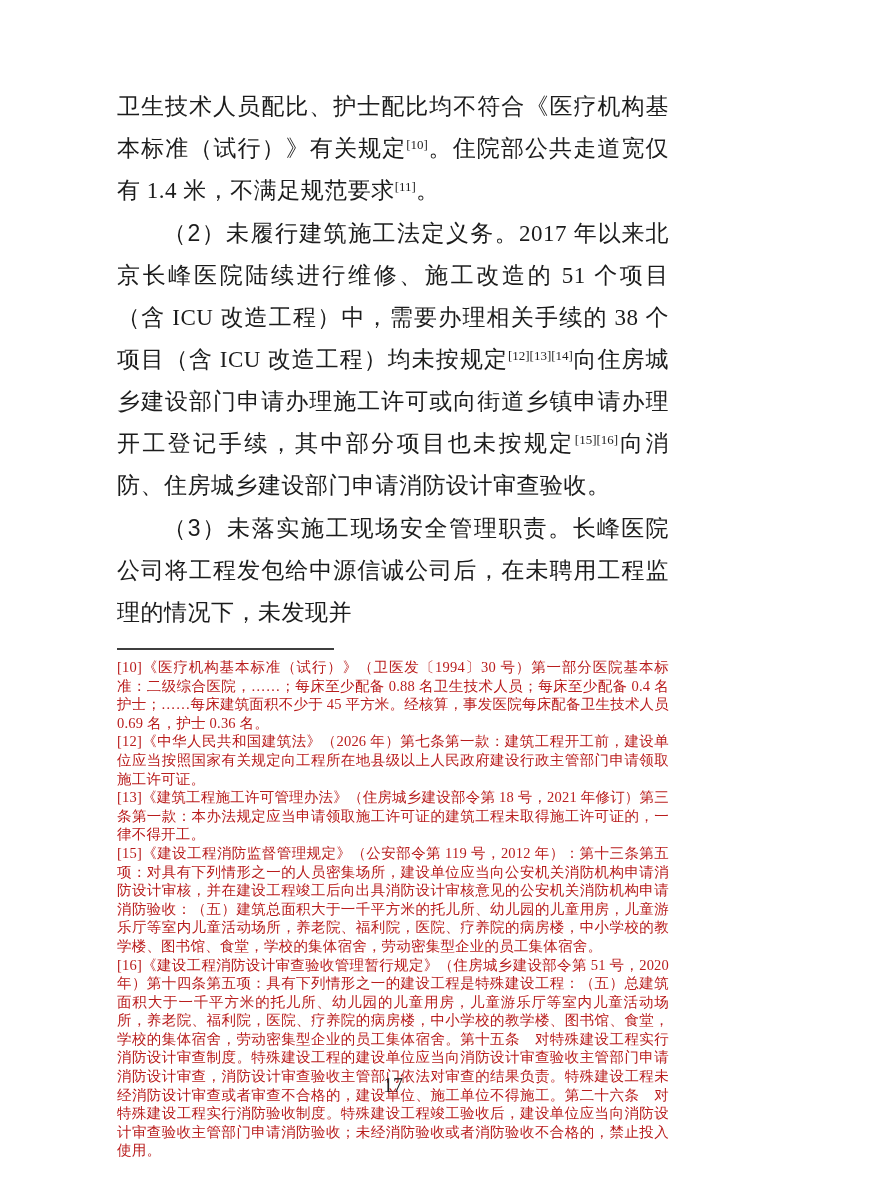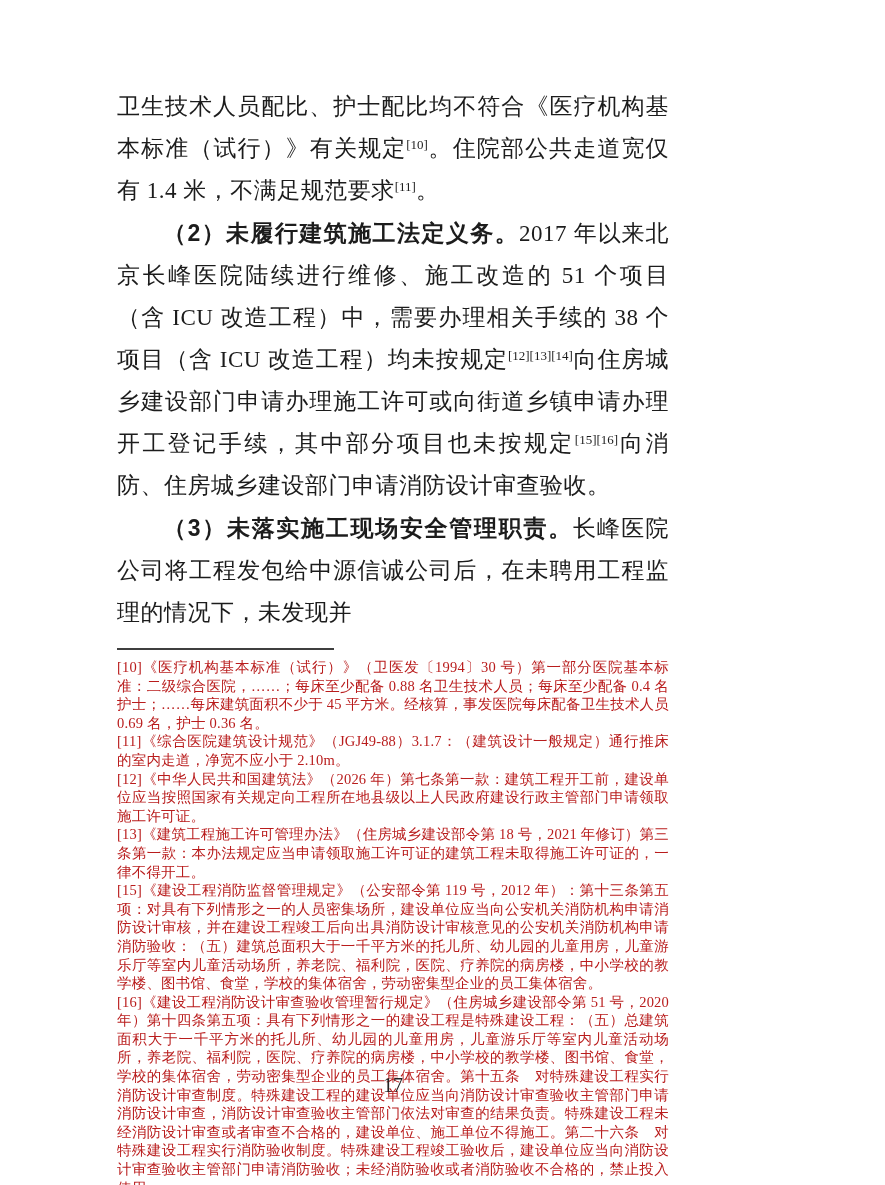--- a/index.html
+++ b/index.html
@@ -23,21 +23,21 @@
     margin: 0;
     font-size: 23px;
     line-height: 42px;
     text-align: justify;
     letter-spacing: 0.5px;
   }
   .body-text p.indent {
     text-indent: 46px;
   }
   .seg-bold {
-    font-weight: 700;
+    font-weight: 400;
     font-family: "Liberation Sans", "DejaVu Sans", sans-serif;
     letter-spacing: 1px;
   }
   sup.ref {
     font-size: 13px;
     line-height: 0;
     vertical-align: 7px;
     letter-spacing: 0;
   }
   
@@ -75,21 +75,20 @@
   <main class="body-text" id="body-text">
       <p class=""><span>卫生技术人员配比、护士配比均不符合《医疗机构基本标准（试行）》有关规定</span><sup class="ref">[10]</sup><span>。住院部公共走道宽仅有 1.4 米，不满足规范要求</span><sup class="ref">[11]</sup><span>。</span></p>
       <p class="indent"><span class="seg-bold">（2）未履行建筑施工法定义务。</span><span>2017 年以来北京长峰医院陆续进行维修、施工改造的 51 个项目（含 ICU 改造工程）中，需要办理相关手续的 38 个项目（含 ICU 改造工程）均未按规定</span><sup class="ref">[12][13][14]</sup><span>向住房城乡建设部门申请办理施工许可或向街道乡镇申请办理开工登记手续，其中部分项目也未按规定</span><sup class="ref">[15][16]</sup><span>向消防、住房城乡建设部门申请消防设计审查验收。</span></p>
       <p class="indent"><span class="seg-bold">（3）未落实施工现场安全管理职责。</span><span>长峰医院公司将工程发包给中源信诚公司后，在未聘用工程监理的情况下，未发现并</span></p>
     </main>
 
   <div class="footnote-separator"></div>
 
   <section class="footnotes" id="footnotes">
       <p><span>[10]</span><span>《医疗机构基本标准（试行）》（卫医发〔1994〕30 号）第一部分医院基本标准：二级综合医院，……；每床至少配备 0.88 名卫生技术人员；每床至少配备 0.4 名护士；……每床建筑面积不少于 45 平方米。经核算，事发医院每床配备卫生技术人员 0.69 名，护士 0.36 名。</span></p>
-      <p><span>[11]</span><span>《综合医院建筑设计规范》（JGJ49-88）3.1.7：（建筑设计一般规定）通行推床的室内走道，净宽不应小于 2.10m。</span></p>
       <p><span>[12]</span><span>《中华人民共和国建筑法》（2026 年）第七条第一款：建筑工程开工前，建设单位应当按照国家有关规定向工程所在地县级以上人民政府建设行政主管部门申请领取施工许可证。</span></p>
       <p><span>[13]</span><span>《建筑工程施工许可管理办法》（住房城乡建设部令第 18 号，2021 年修订）第三条第一款：本办法规定应当申请领取施工许可证的建筑工程未取得施工许可证的，一律不得开工。</span></p>
       <p><span>[15]</span><span>《建设工程消防监督管理规定》（公安部令第 119 号，2012 年）：第十三条第五项：对具有下列情形之一的人员密集场所，建设单位应当向公安机关消防机构申请消防设计审核，并在建设工程竣工后向出具消防设计审核意见的公安机关消防机构申请消防验收：（五）建筑总面积大于一千平方米的托儿所、幼儿园的儿童用房，儿童游乐厅等室内儿童活动场所，养老院、福利院，医院、疗养院的病房楼，中小学校的教学楼、图书馆、食堂，学校的集体宿舍，劳动密集型企业的员工集体宿舍。</span></p>
       <p><span>[16]</span><span>《建设工程消防设计审查验收管理暂行规定》（住房城乡建设部令第 51 号，2020 年）第十四条第五项：具有下列情形之一的建设工程是特殊建设工程：（五）总建筑面积大于一千平方米的托儿所、幼儿园的儿童用房，儿童游乐厅等室内儿童活动场所，养老院、福利院，医院、疗养院的病房楼，中小学校的教学楼、图书馆、食堂，学校的集体宿舍，劳动密集型企业的员工集体宿舍。第十五条　对特殊建设工程实行消防设计审查制度。特殊建设工程的建设单位应当向消防设计审查验收主管部门申请消防设计审查，消防设计审查验收主管部门依法对审查的结果负责。特殊建设工程未经消防设计审查或者审查不合格的，建设单位、施工单位不得施工。第二十六条　对特殊建设工程实行消防验收制度。特殊建设工程竣工验收后，建设单位应当向消防设计审查验收主管部门申请消防验收；未经消防验收或者消防验收不合格的，禁止投入使用。</span></p>
     </section>
 
   <div class="page-number">17</div>
 
 </div>
 

